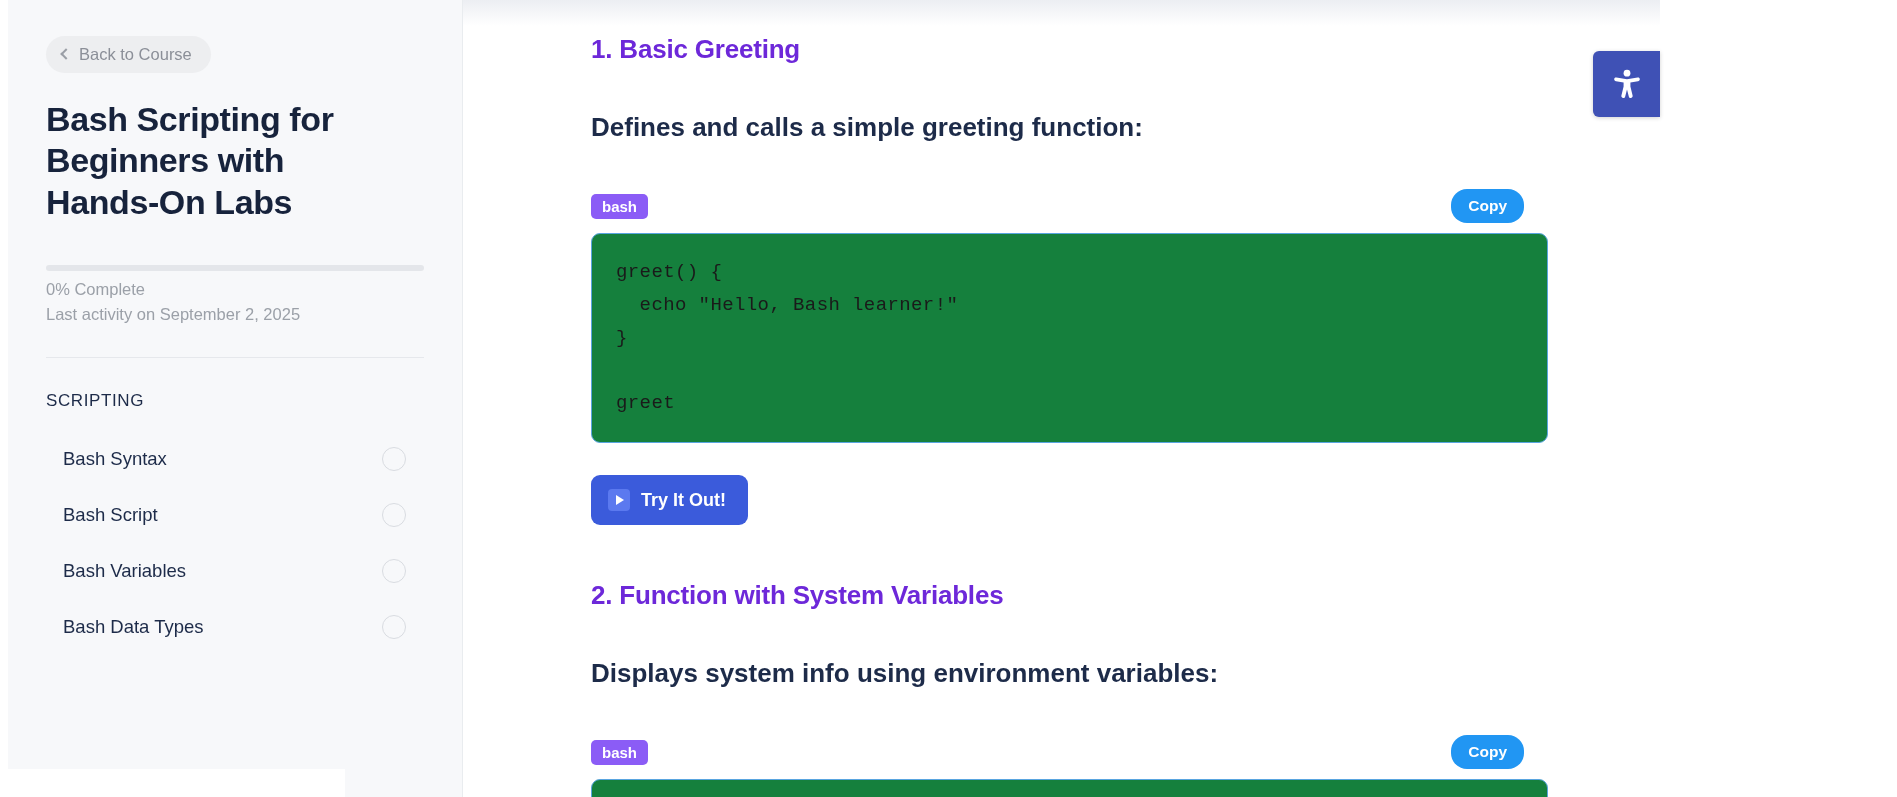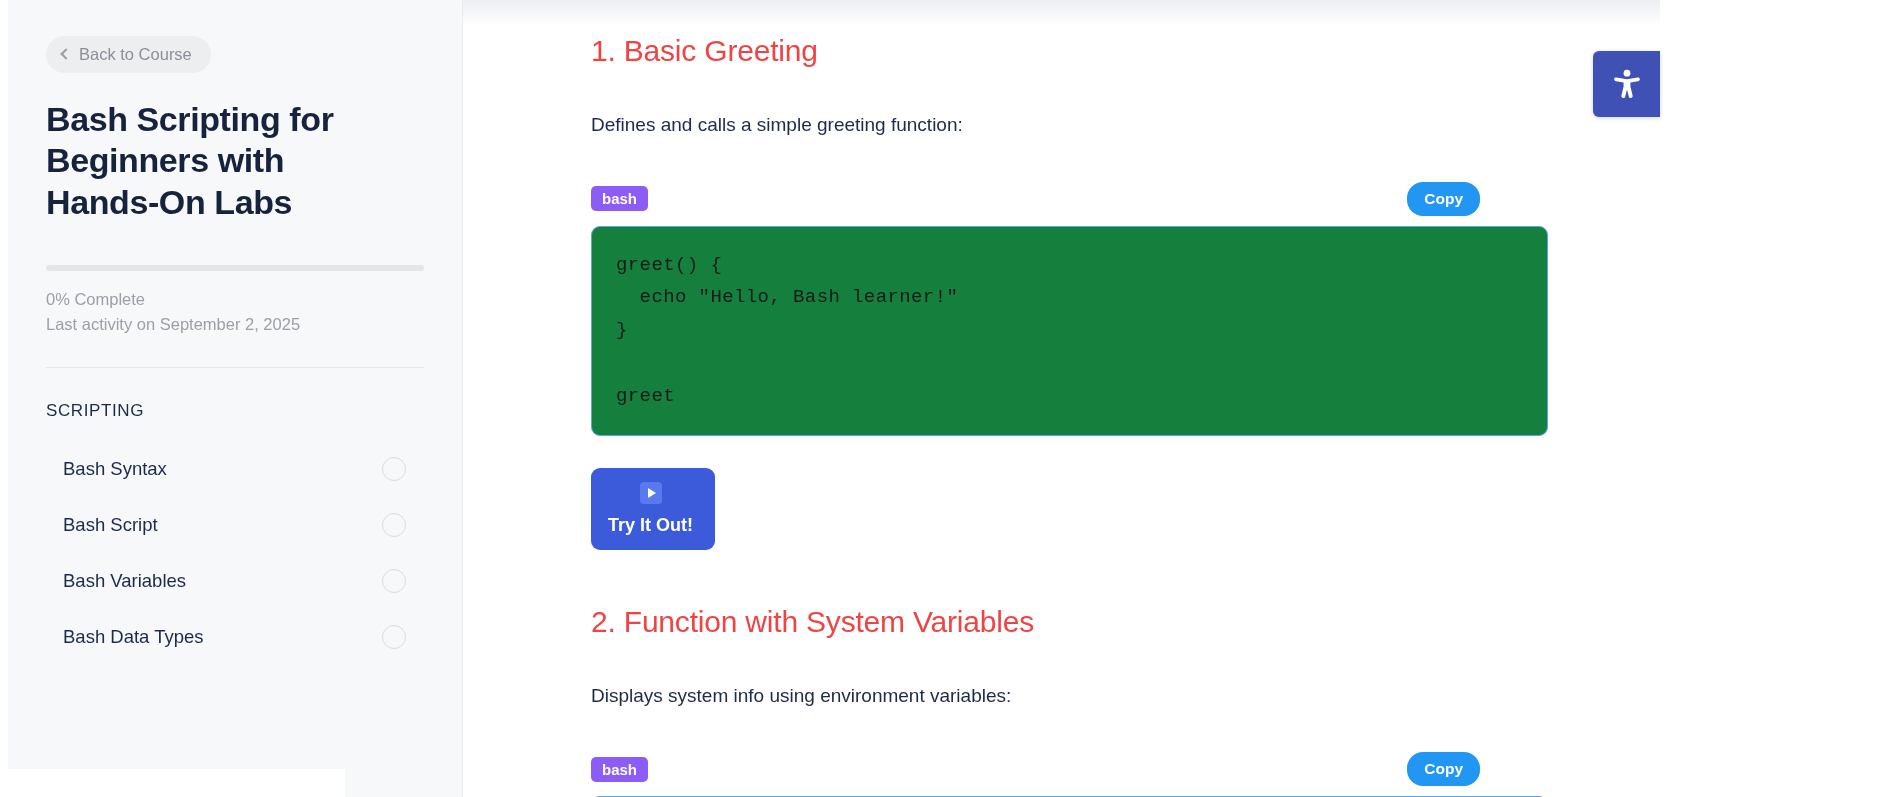--- a/index.html
+++ b/index.html
@@ -77,21 +77,21 @@
     border-radius: 3px;
     overflow: hidden;
   }
   .progress-fill {
     height: 100%;
     width: 0%;
     background: #3b5bdb;
     border-radius: 3px;
   }
   .progress-meta {
-    margin-top: 16px;
+    margin-top: 6px;
     color: #9ba0a8;
     font-size: 16.5px;
     line-height: 1.5;
   }
 
   .sidebar-divider {
     margin-top: 30px;
     height: 1px;
     background: #e6e8ec;
     width: 100%;
@@ -149,31 +149,32 @@
     height: 26px;
     background: linear-gradient(to bottom, #eceef2 0%, #ffffff 100%);
     pointer-events: none;
   }
   .content {
     padding: 30px 60px 0 128px;
     max-width: 1420px;
   }
 
   .h-section {
-    font-size: 30px;
-    font-weight: 400;
-    color: #ef4444;
+    font-size: 26px;
+    font-weight: 700;
+    color: #6d28d9;
     letter-spacing: -0.2px;
     margin-top: 4px;
   }
   .p-desc {
-    font-size: 19px;
+    font-size: 26px;
     color: #1d2b49;
     margin-top: 43px;
     line-height: 1.5;
+    font-weight: bold;
   }
 
   .code-block { margin-top: 42px; position: relative; }
   .code-head {
     display: flex;
     align-items: center;
     justify-content: space-between;
     margin-bottom: 10px;
   }
   .lang-badge {
@@ -189,21 +190,21 @@
   .copy-btn {
     background: #2196f3;
     color: #ffffff;
     border: none;
     border-radius: 16px;
     font-size: 15.5px;
     font-weight: 700;
     padding: 8px 17px;
     cursor: pointer;
     font-family: "Liberation Sans", sans-serif;
-    margin-right: 120px;
+    margin-right: 76px;
   }
   pre.code-body {
     background: #15803d;
     border: 1.6px solid #59a5e0;
     border-radius: 9px;
     padding: 22px 24px;
     font-family: "Liberation Mono", monospace;
     font-size: 19px;
     line-height: 1.73;
     color: #1a1a1a;
@@ -220,21 +221,20 @@
     margin-top: 32px;
     background: #3b5bdb;
     color: #ffffff;
     border: none;
     border-radius: 9px;
     padding: 14px 22px 14px 17px;
     font-size: 18px;
     font-weight: 700;
     cursor: pointer;
     font-family: "Liberation Sans", sans-serif;
-    flex-direction: column;
   }
   .play-chip {
     display: inline-flex;
     align-items: center;
     justify-content: center;
     width: 22px; height: 22px;
     border-radius: 4px;
     background: #5b79ef;
   }
   .play-tri {

